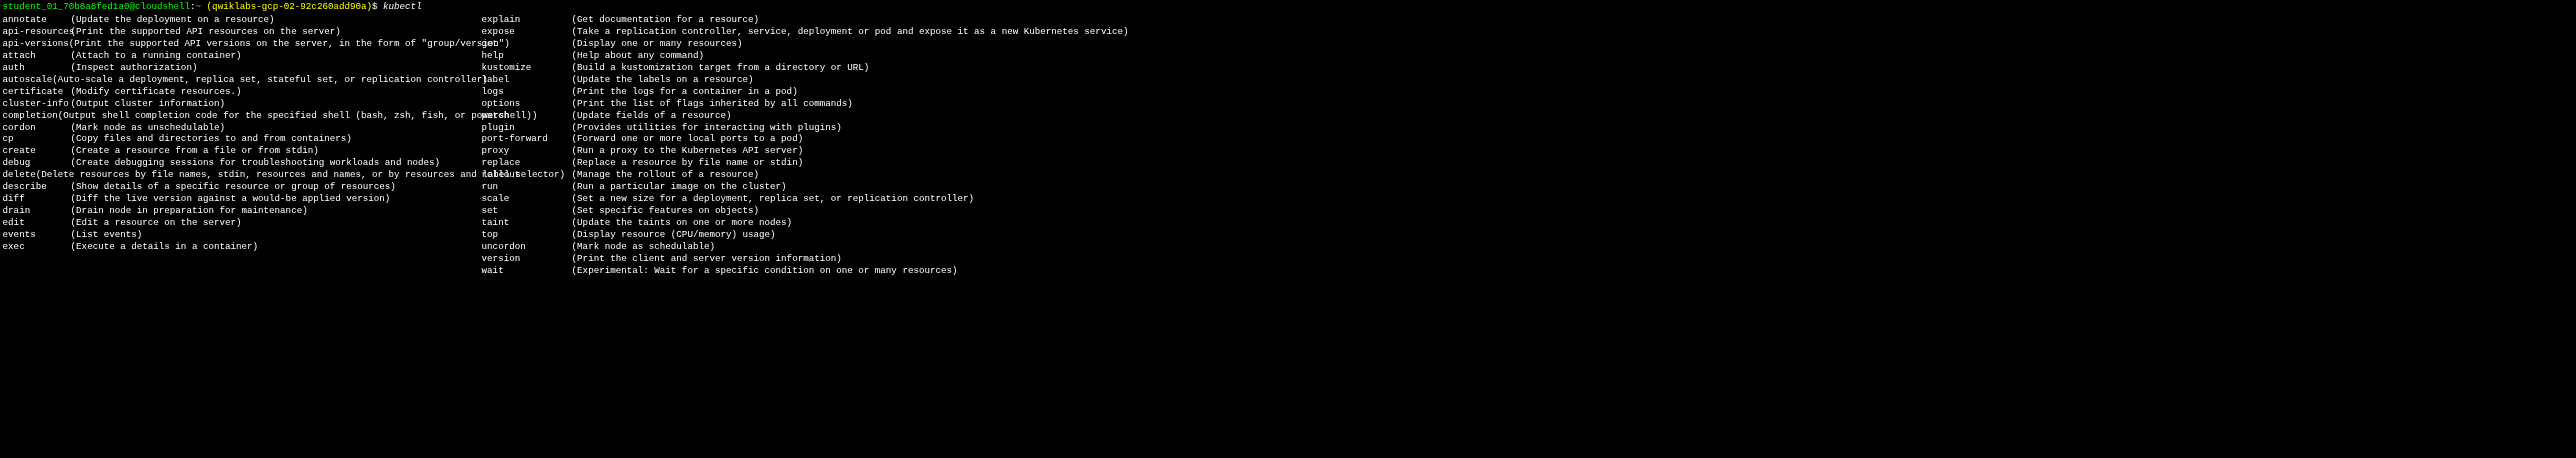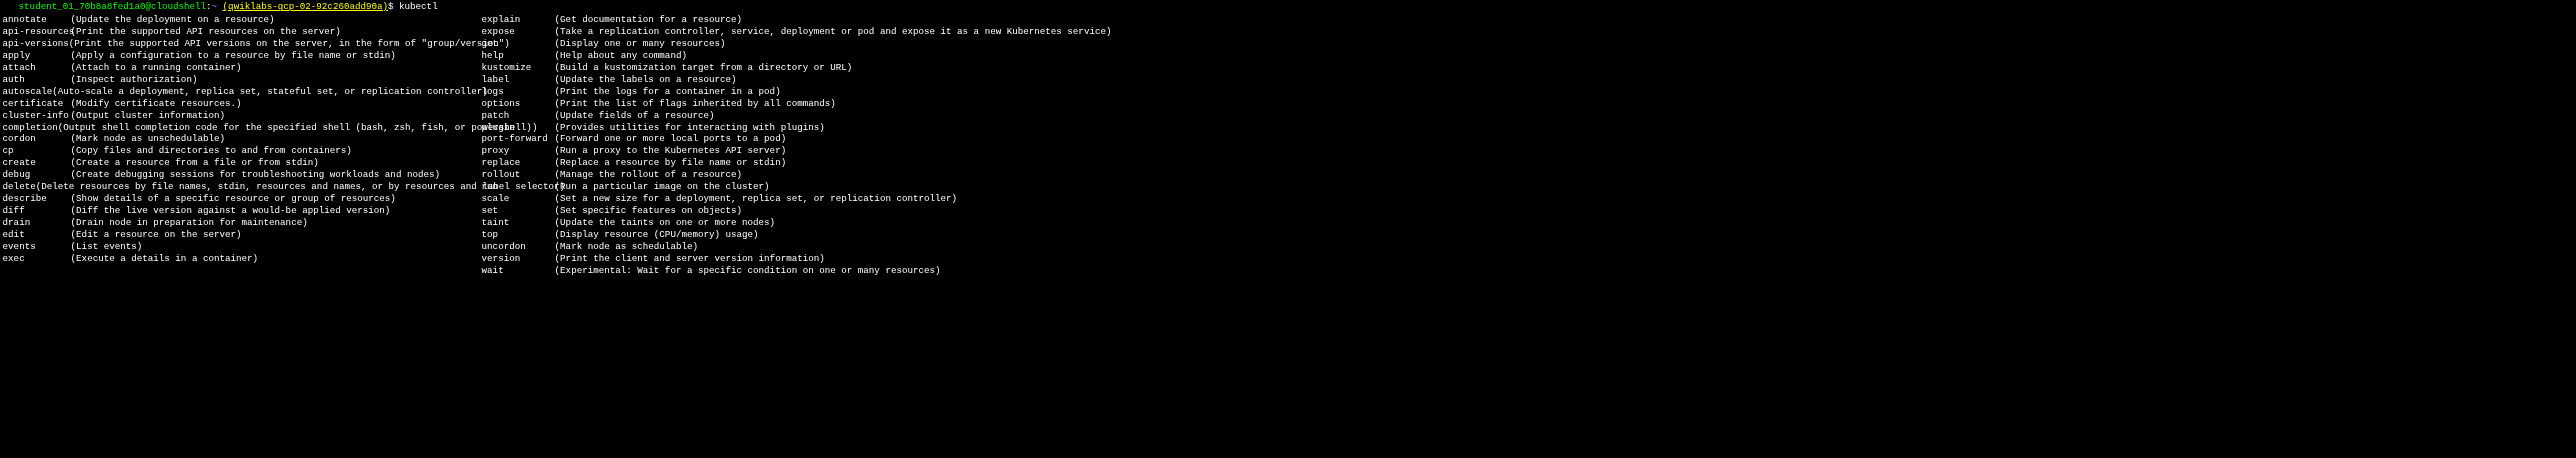--- a/index.html
+++ b/index.html
@@ -15,37 +15,36 @@
       line-height: 1.3;
       padding: 1.3px 2.6px;
       white-space: nowrap;
       overflow: hidden;
     }
     .prompt-line {
       margin-bottom: 0.7px;
     }
     .prompt-user {
       color: #00ff00;
-      margin-left: 16px;
     }
     .prompt-colon {
       color: #ffffff;
     }
     .prompt-tilde {
       color: #5c8dff;
     }
     .prompt-project {
       color: #ffff00;
-      text-decoration: underline;
     }
     .prompt-dollar {
       color: #ffffff;
     }
     .prompt-command {
       color: #ffffff;
+      font-style: italic;
     }
     .columns-container {
       display: flex;
       flex-direction: row;
     }
     .column {
       display: flex;
       flex-direction: column;
     }
     .column-left {
@@ -55,21 +54,21 @@
       display: flex;
       flex-direction: row;
     }
     .cmd {
       display: inline-block;
       width: 68px;
       color: #ffffff;
     }
     .cmd2 {
       display: inline-block;
-      width: 73px;
+      width: 90px;
       color: #ffffff;
     }
     .desc {
       color: #ffffff;
     }
     .col-spacer {
       width: 479px;
     }
   </style>
 </head>
@@ -87,24 +86,20 @@
       </div>
       <div class="row">
         <span class="cmd">api-resources</span>
         <span class="desc">(Print the supported API resources on the server)</span>
       </div>
       <div class="row">
         <span class="cmd">api-versions</span>
         <span class="desc">(Print the supported API versions on the server, in the form of "group/version")</span>
       </div>
       <div class="row">
-        <span class="cmd">apply</span>
-        <span class="desc">(Apply a configuration to a resource by file name or stdin)</span>
-      </div>
-      <div class="row">
         <span class="cmd">attach</span>
         <span class="desc">(Attach to a running container)</span>
       </div>
       <div class="row">
         <span class="cmd">auth</span>
         <span class="desc">(Inspect authorization)</span>
       </div>
       <div class="row">
         <span class="cmd">autoscale</span>
         <span class="desc">(Auto-scale a deployment, replica set, stateful set, or replication controller)</span>

